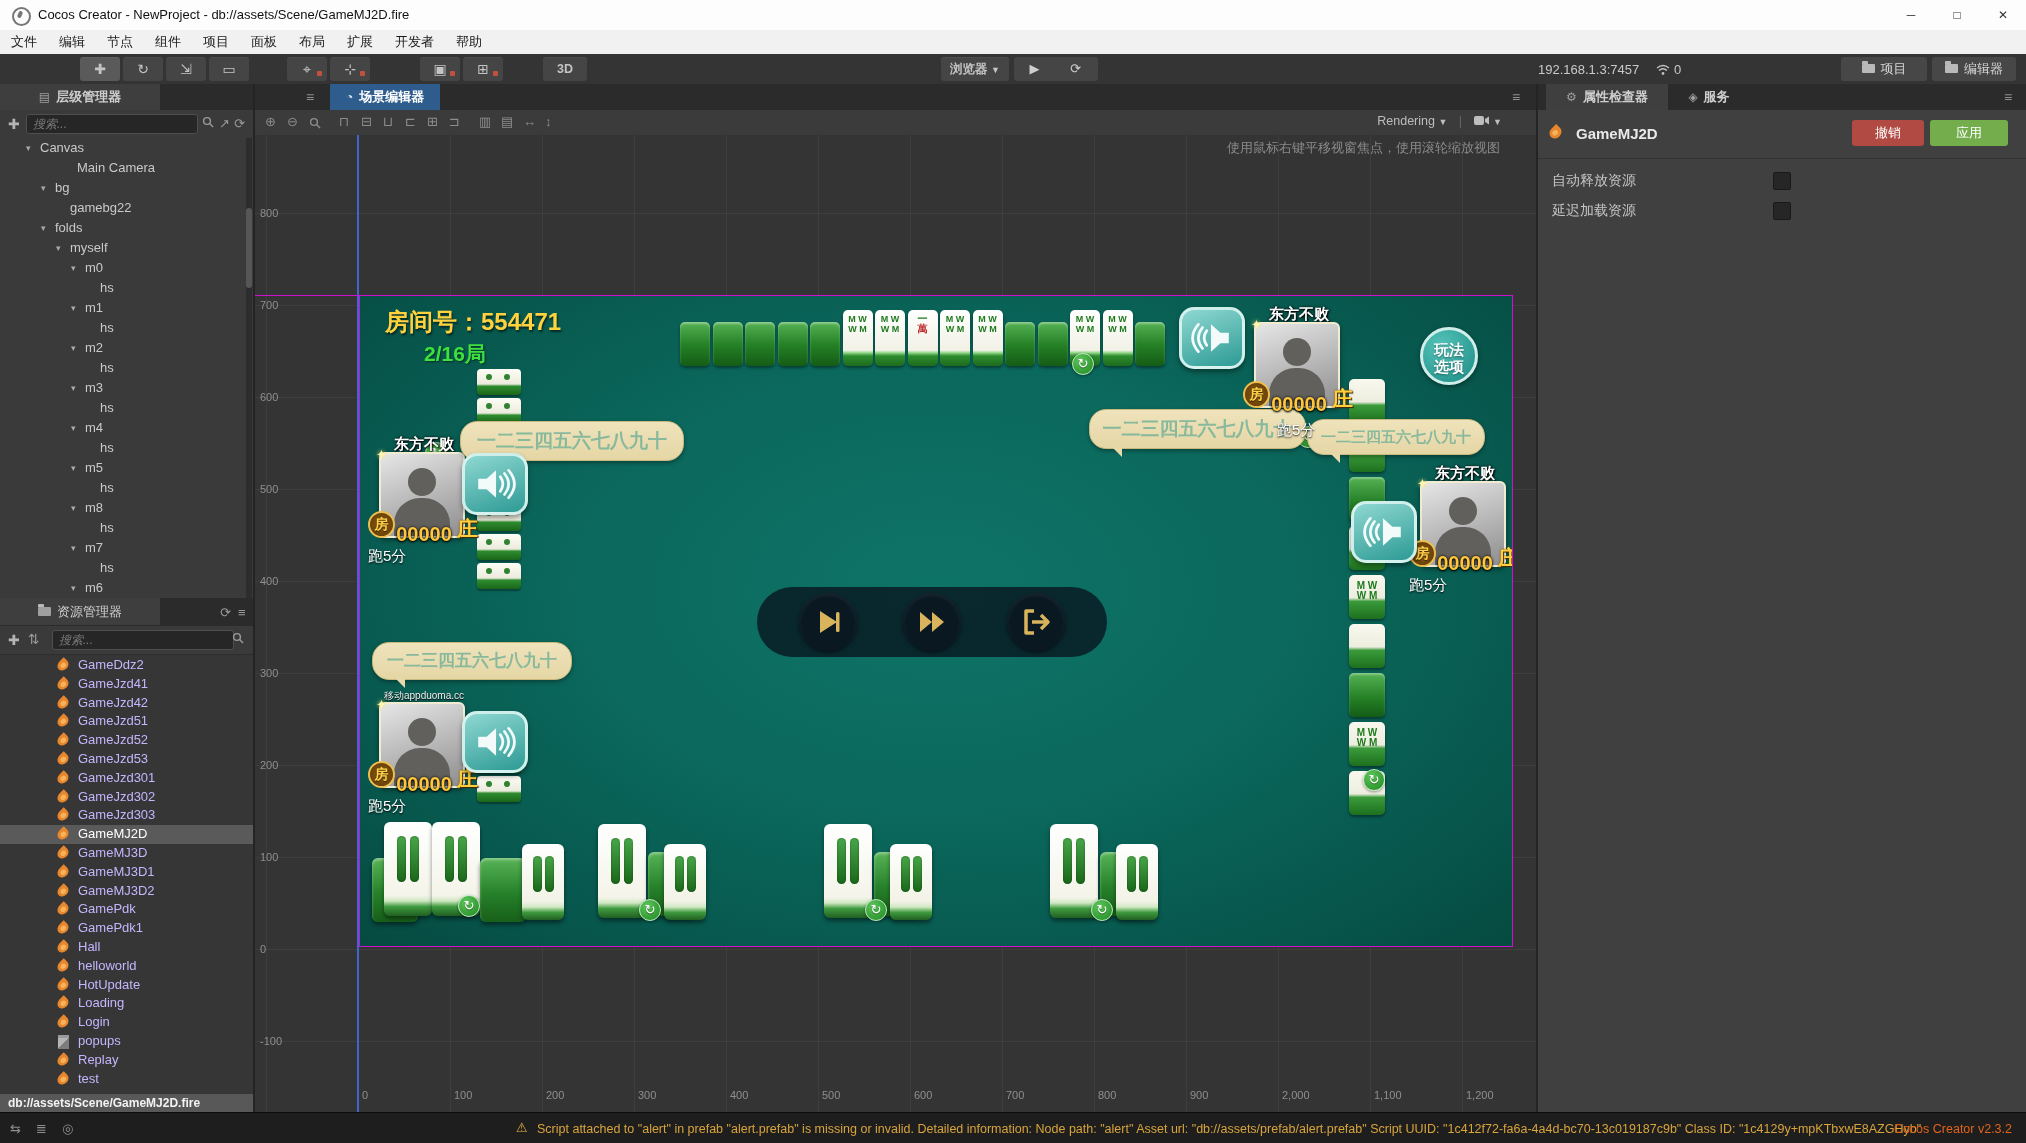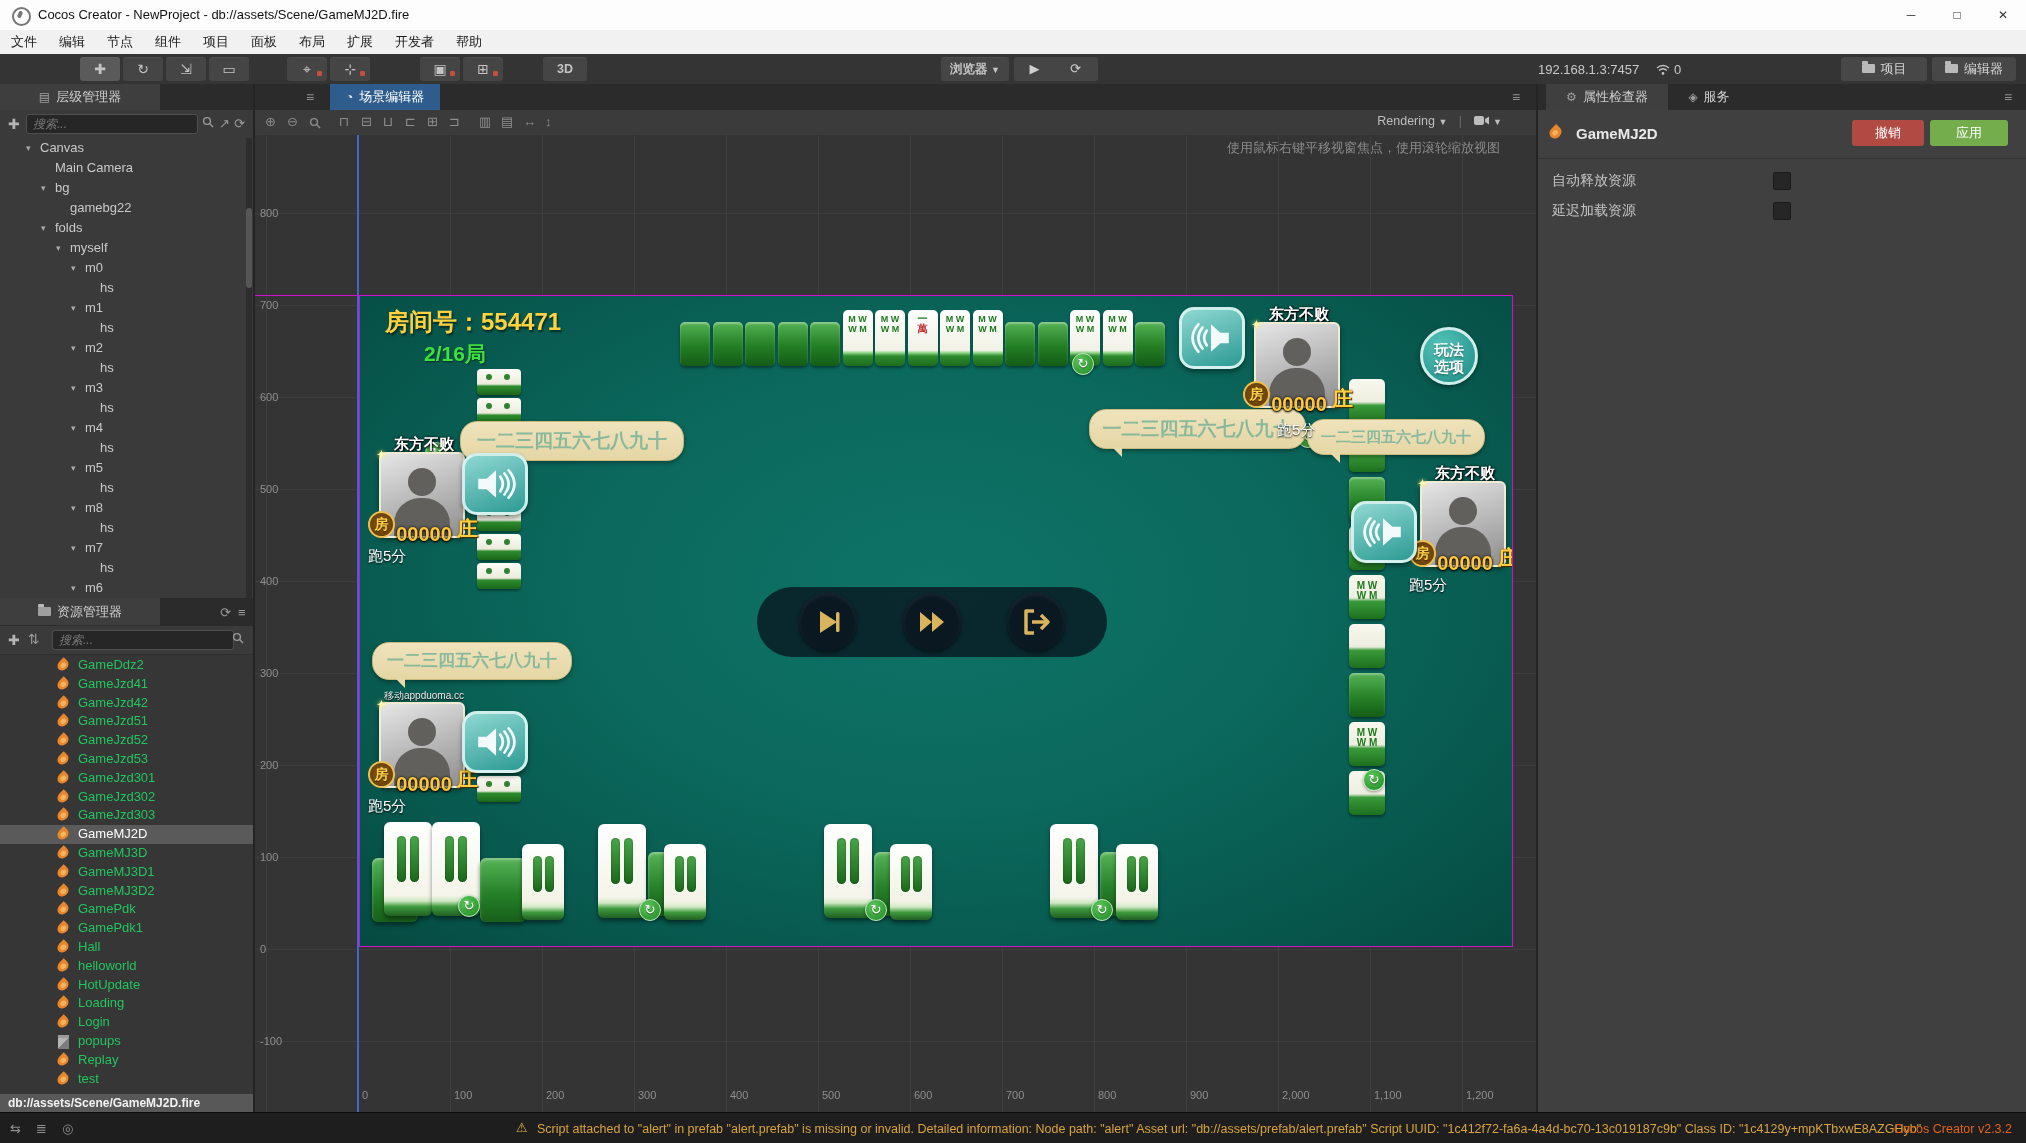--- a/index.html
+++ b/index.html
@@ -24,42 +24,42 @@
   #btn-3d{font-size:12.5px;font-weight:bold;}
   #browser-btn{font-size:12.5px;font-weight:bold;}
   #play-group{position:absolute;top:3px;height:24px;background:#454545;border-radius:3px;color:#cfcfcf;}
   #play-group span{display:inline-block;width:41px;text-align:center;line-height:24px;font-size:13px;}
   #ip-text{position:absolute;top:8px;font-size:13px;color:#c9c9c9;}
   .right-btn{position:absolute;top:3px;height:24px;background:#474747;border-radius:3px;color:#d6d6d6;font-size:13px;line-height:24px;text-align:center;}
   .folder-glyph{display:inline-block;width:13px;height:9px;background:#b9b9b9;border-radius:1px;position:relative;margin-right:6px;}
   .folder-glyph:before{content:"";position:absolute;left:0;top:-3px;width:6px;height:3px;background:#b9b9b9;border-radius:1px 1px 0 0;}
 
   
-  #tabrow{position:absolute;left:0;top:84px;width:100%;height:26px;background:#2b2b2b;border-bottom:6px solid #fef9c3;}
+  #tabrow{position:absolute;left:0;top:84px;width:100%;height:26px;background:#2b2b2b;border-bottom:6px solid #fef9c3;font-weight:bold;}
   .ptab{position:absolute;top:0;height:26px;line-height:26px;font-size:13px;color:#cfcfcf;text-align:center;}
   .ptab .ticon{margin-right:6px;color:#9f9f9f;font-size:12px;}
   .burger{position:absolute;top:5px;color:#8f8f8f;font-size:14px;line-height:16px;}
 
   
   .divider-v{position:absolute;top:84px;width:2px;height:1028px;background:#242424;}
   #hier-search-row,#assets-search-row{position:absolute;left:0;width:253px;height:28px;background:#3a3a3a;border-bottom:1px solid #2e2e2e;}
   .plus-icon{position:absolute;left:8px;top:6px;color:#b5b5b5;font-size:14px;}
   .search-input{position:absolute;top:4px;height:18px;background:#262626;border:1px solid #4e4e4e;border-radius:3px;
                 color:#bbb;font-size:12px;font-style:italic;padding:0 6px;outline:none;}
   .search-input::placeholder{color:#777;}
   .mini-ico{position:absolute;top:6px;color:#9a9a9a;font-size:13px;}
   #tree-area{position:absolute;left:0;top:138px;width:253px;height:460px;background:#3a3a3a;overflow:hidden;}
   .tree-row{position:relative;height:20px;line-height:20px;font-size:13px;color:#c9c9c9;white-space:nowrap;}
   .tree-arrow{position:absolute;top:0;font-size:9px;color:#a9a9a9;}
   #hier-scroll{position:absolute;left:246px;top:138px;width:6px;height:460px;background:#2d2d2d;}
   #hier-thumb{position:absolute;left:0;top:70px;width:6px;height:80px;background:#565656;border-radius:3px;}
 
   #assets-tabrow{position:absolute;left:0;top:598px;width:253px;height:28px;background:#2b2b2b;border-bottom:1px solid #242424;}
   #assets-list{position:absolute;left:0;top:656px;width:253px;height:438px;background:#363636;overflow:hidden;}
-  .asset-row{position:relative;height:18.8px;line-height:18.8px;font-size:13px;color:#22c55e;white-space:nowrap;}
+  .asset-row{position:relative;height:18.8px;line-height:18.8px;font-size:13px;color:#c4b5fd;white-space:nowrap;}
   .asset-row.selected{background:#5a5a5a;color:#fff;}
   .fire-ico{position:absolute;left:58px;top:3px;width:10px;height:12px;background:#e8862e;border-radius:0 50% 50% 50%;transform:rotate(45deg);}
   .fire-ico:after{content:"";position:absolute;left:2.5px;top:3px;width:5px;height:6px;background:#f5b35c;border-radius:50%;}
   .cube-ico{position:absolute;left:58px;top:3px;width:11px;height:11px;background:linear-gradient(135deg,#b5b5b5 50%,#7d7d7d 50%);border-top:3px solid #9a9a9a;}
   .asset-label{margin-left:78px;}
   #assets-footer{position:absolute;left:0;top:1094px;width:253px;height:18px;background:#585858;color:#f2f2f2;
                  font-size:12px;font-weight:bold;line-height:18px;padding-left:8px;box-sizing:border-box;}
 
   
   #scene-toolbar{position:absolute;left:255px;top:110px;width:1281px;height:25px;background:#3b3b3b;border-bottom:1px solid #2c2c2c;}
@@ -248,21 +248,21 @@
       <svg width="12" height="12" viewBox="0 0 12 12">
           <circle cx="5" cy="5" r="3.4" stroke="#9a9a9a" stroke-width="1.4" fill="none"></circle>
           <line x1="7.6" y1="7.6" x2="11" y2="11" stroke="#9a9a9a" stroke-width="1.4"></line>
         </svg>
     </span>
     <span class="mini-ico" style="left:219px;">↗</span>
     <span class="mini-ico" style="left:234px;">⟳</span>
   </div>
   <div id="tree-area">
       <div class="tree-row"><span class="tree-arrow" style="left: 26px;">▾</span><span style="margin-left: 40px;">Canvas</span></div>
-      <div class="tree-row"><span style="margin-left: 55px;">Main Camera</span></div>
+      <div class="tree-row"><span style="margin-left: 77px;">Main Camera</span></div>
       <div class="tree-row"><span class="tree-arrow" style="left: 41px;">▾</span><span style="margin-left: 55px;">bg</span></div>
       <div class="tree-row"><span style="margin-left: 70px;">gamebg22</span></div>
       <div class="tree-row"><span class="tree-arrow" style="left: 41px;">▾</span><span style="margin-left: 55px;">folds</span></div>
       <div class="tree-row"><span class="tree-arrow" style="left: 56px;">▾</span><span style="margin-left: 70px;">myself</span></div>
       <div class="tree-row"><span class="tree-arrow" style="left: 71px;">▾</span><span style="margin-left: 85px;">m0</span></div>
       <div class="tree-row"><span style="margin-left: 100px;">hs</span></div>
       <div class="tree-row"><span class="tree-arrow" style="left: 71px;">▾</span><span style="margin-left: 85px;">m1</span></div>
       <div class="tree-row"><span style="margin-left: 100px;">hs</span></div>
       <div class="tree-row"><span class="tree-arrow" style="left: 71px;">▾</span><span style="margin-left: 85px;">m2</span></div>
       <div class="tree-row"><span style="margin-left: 100px;">hs</span></div>

